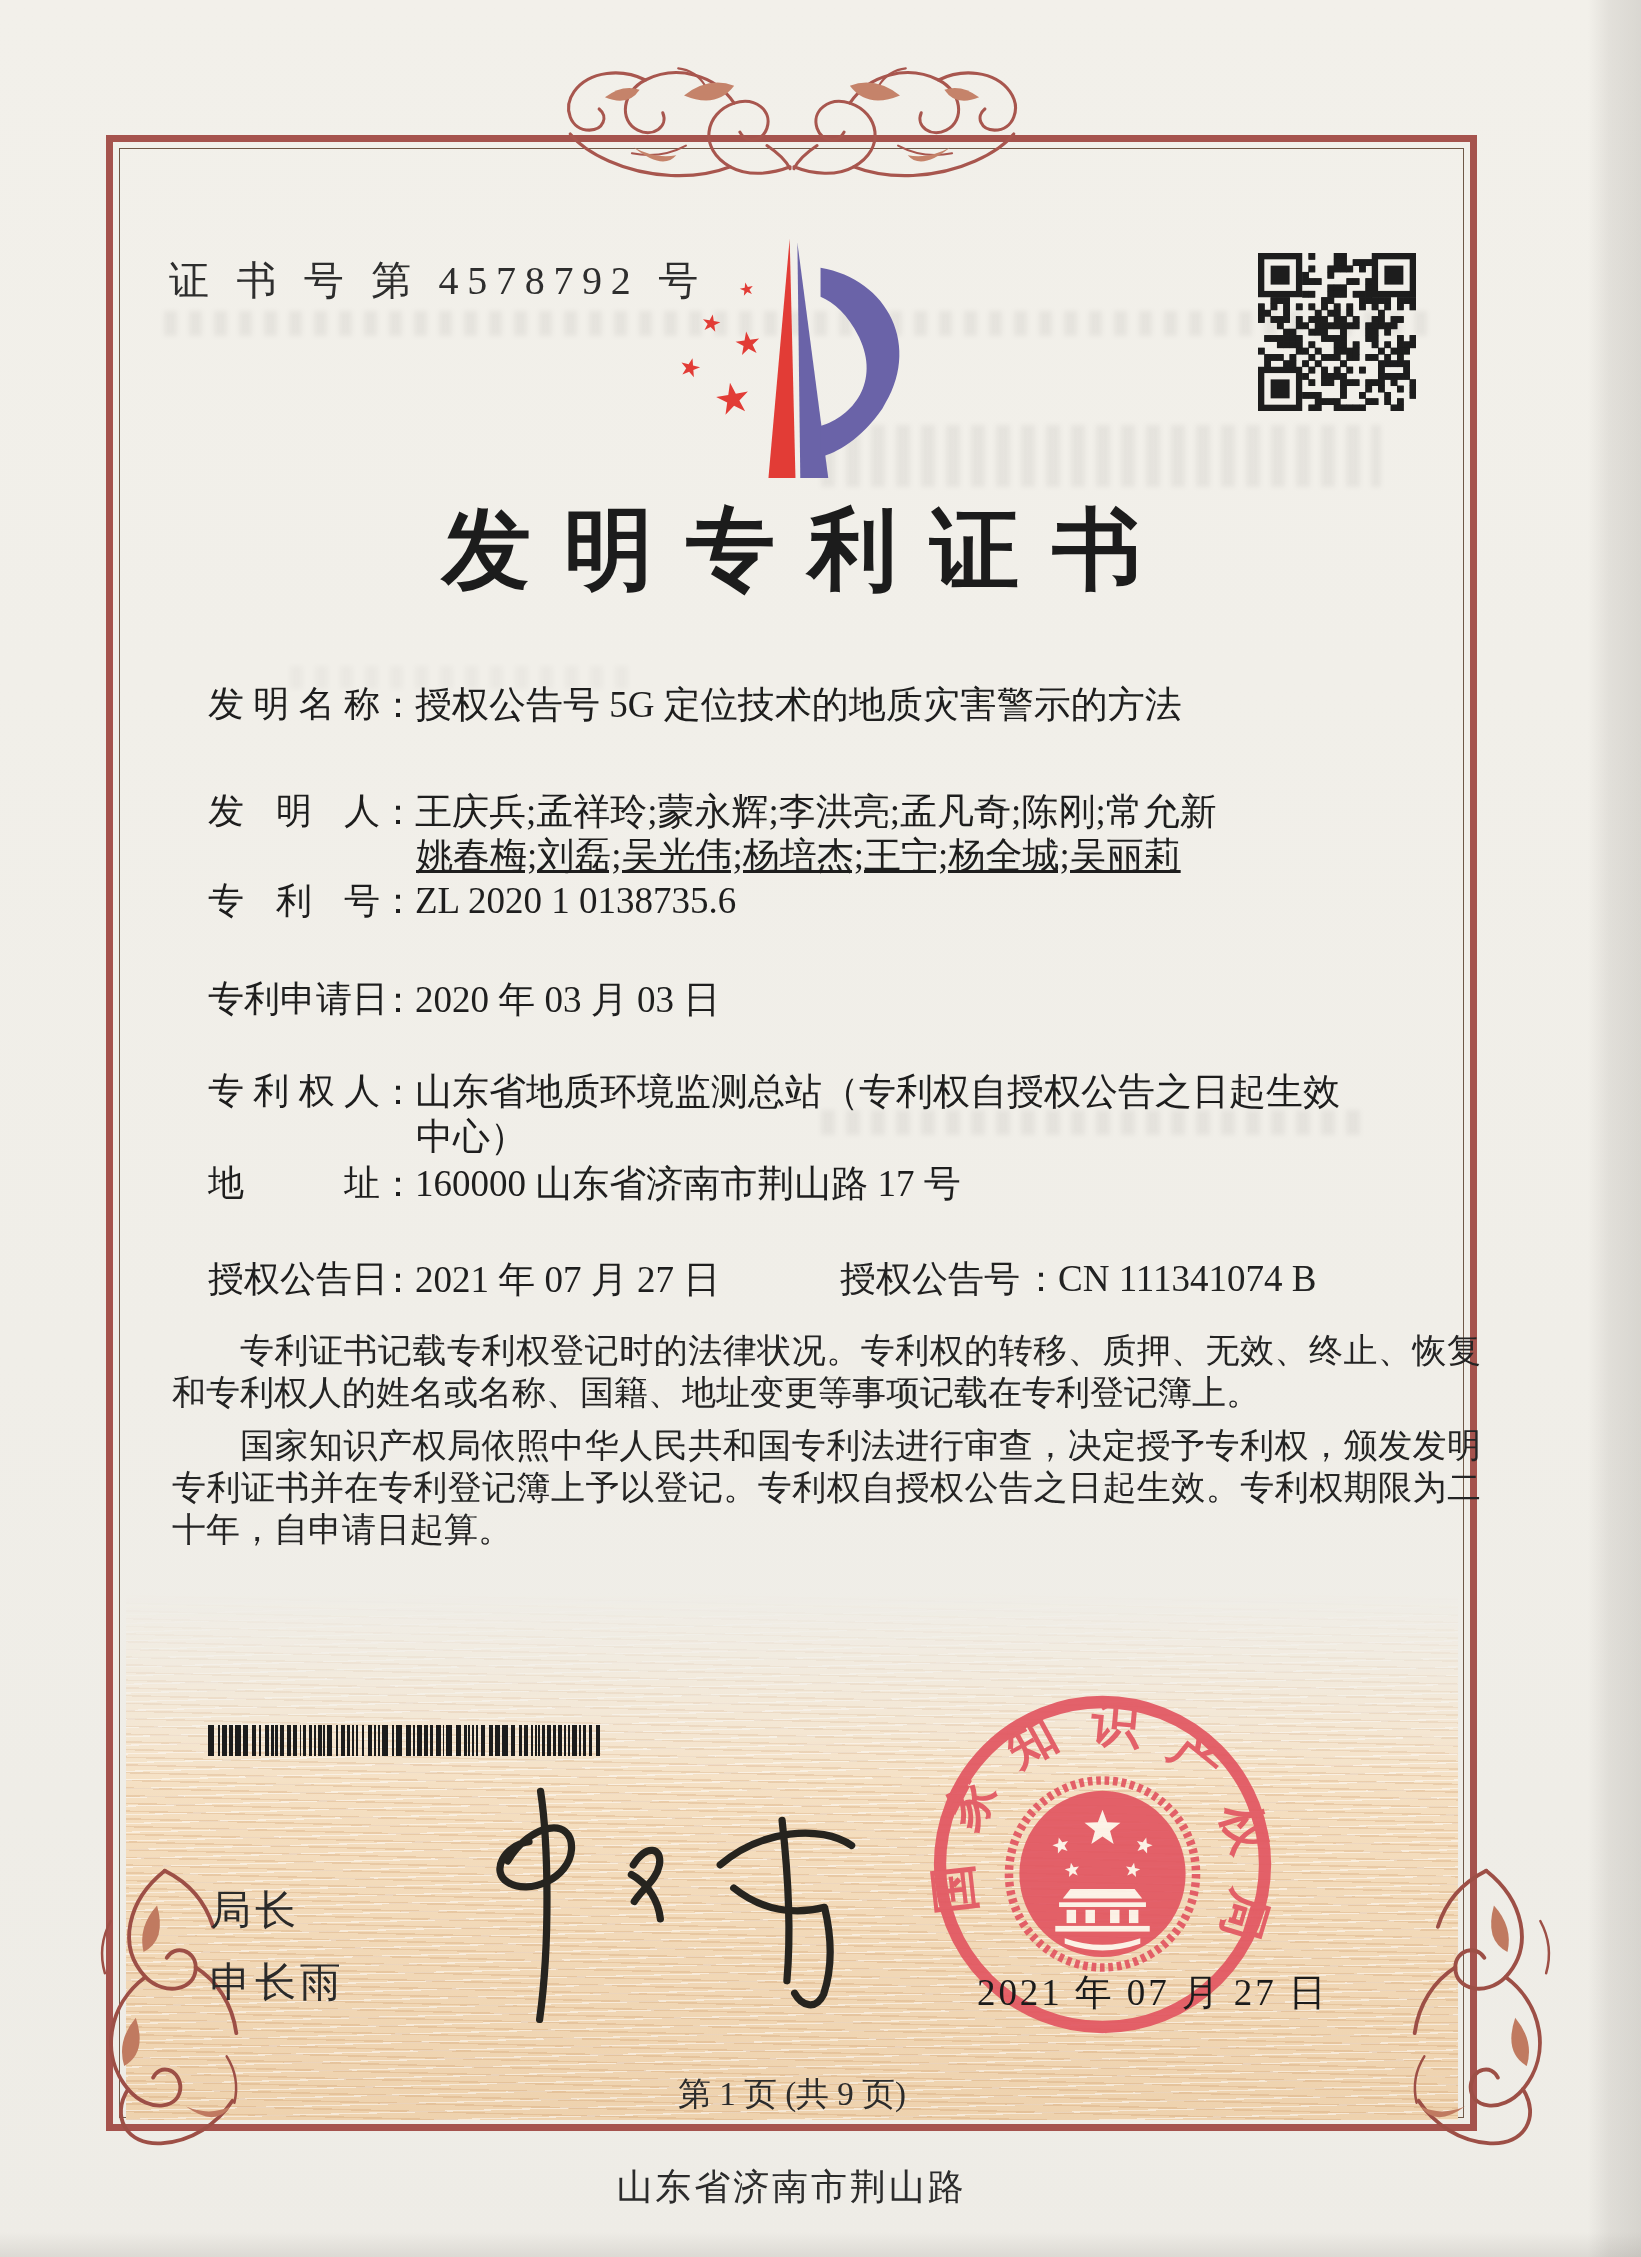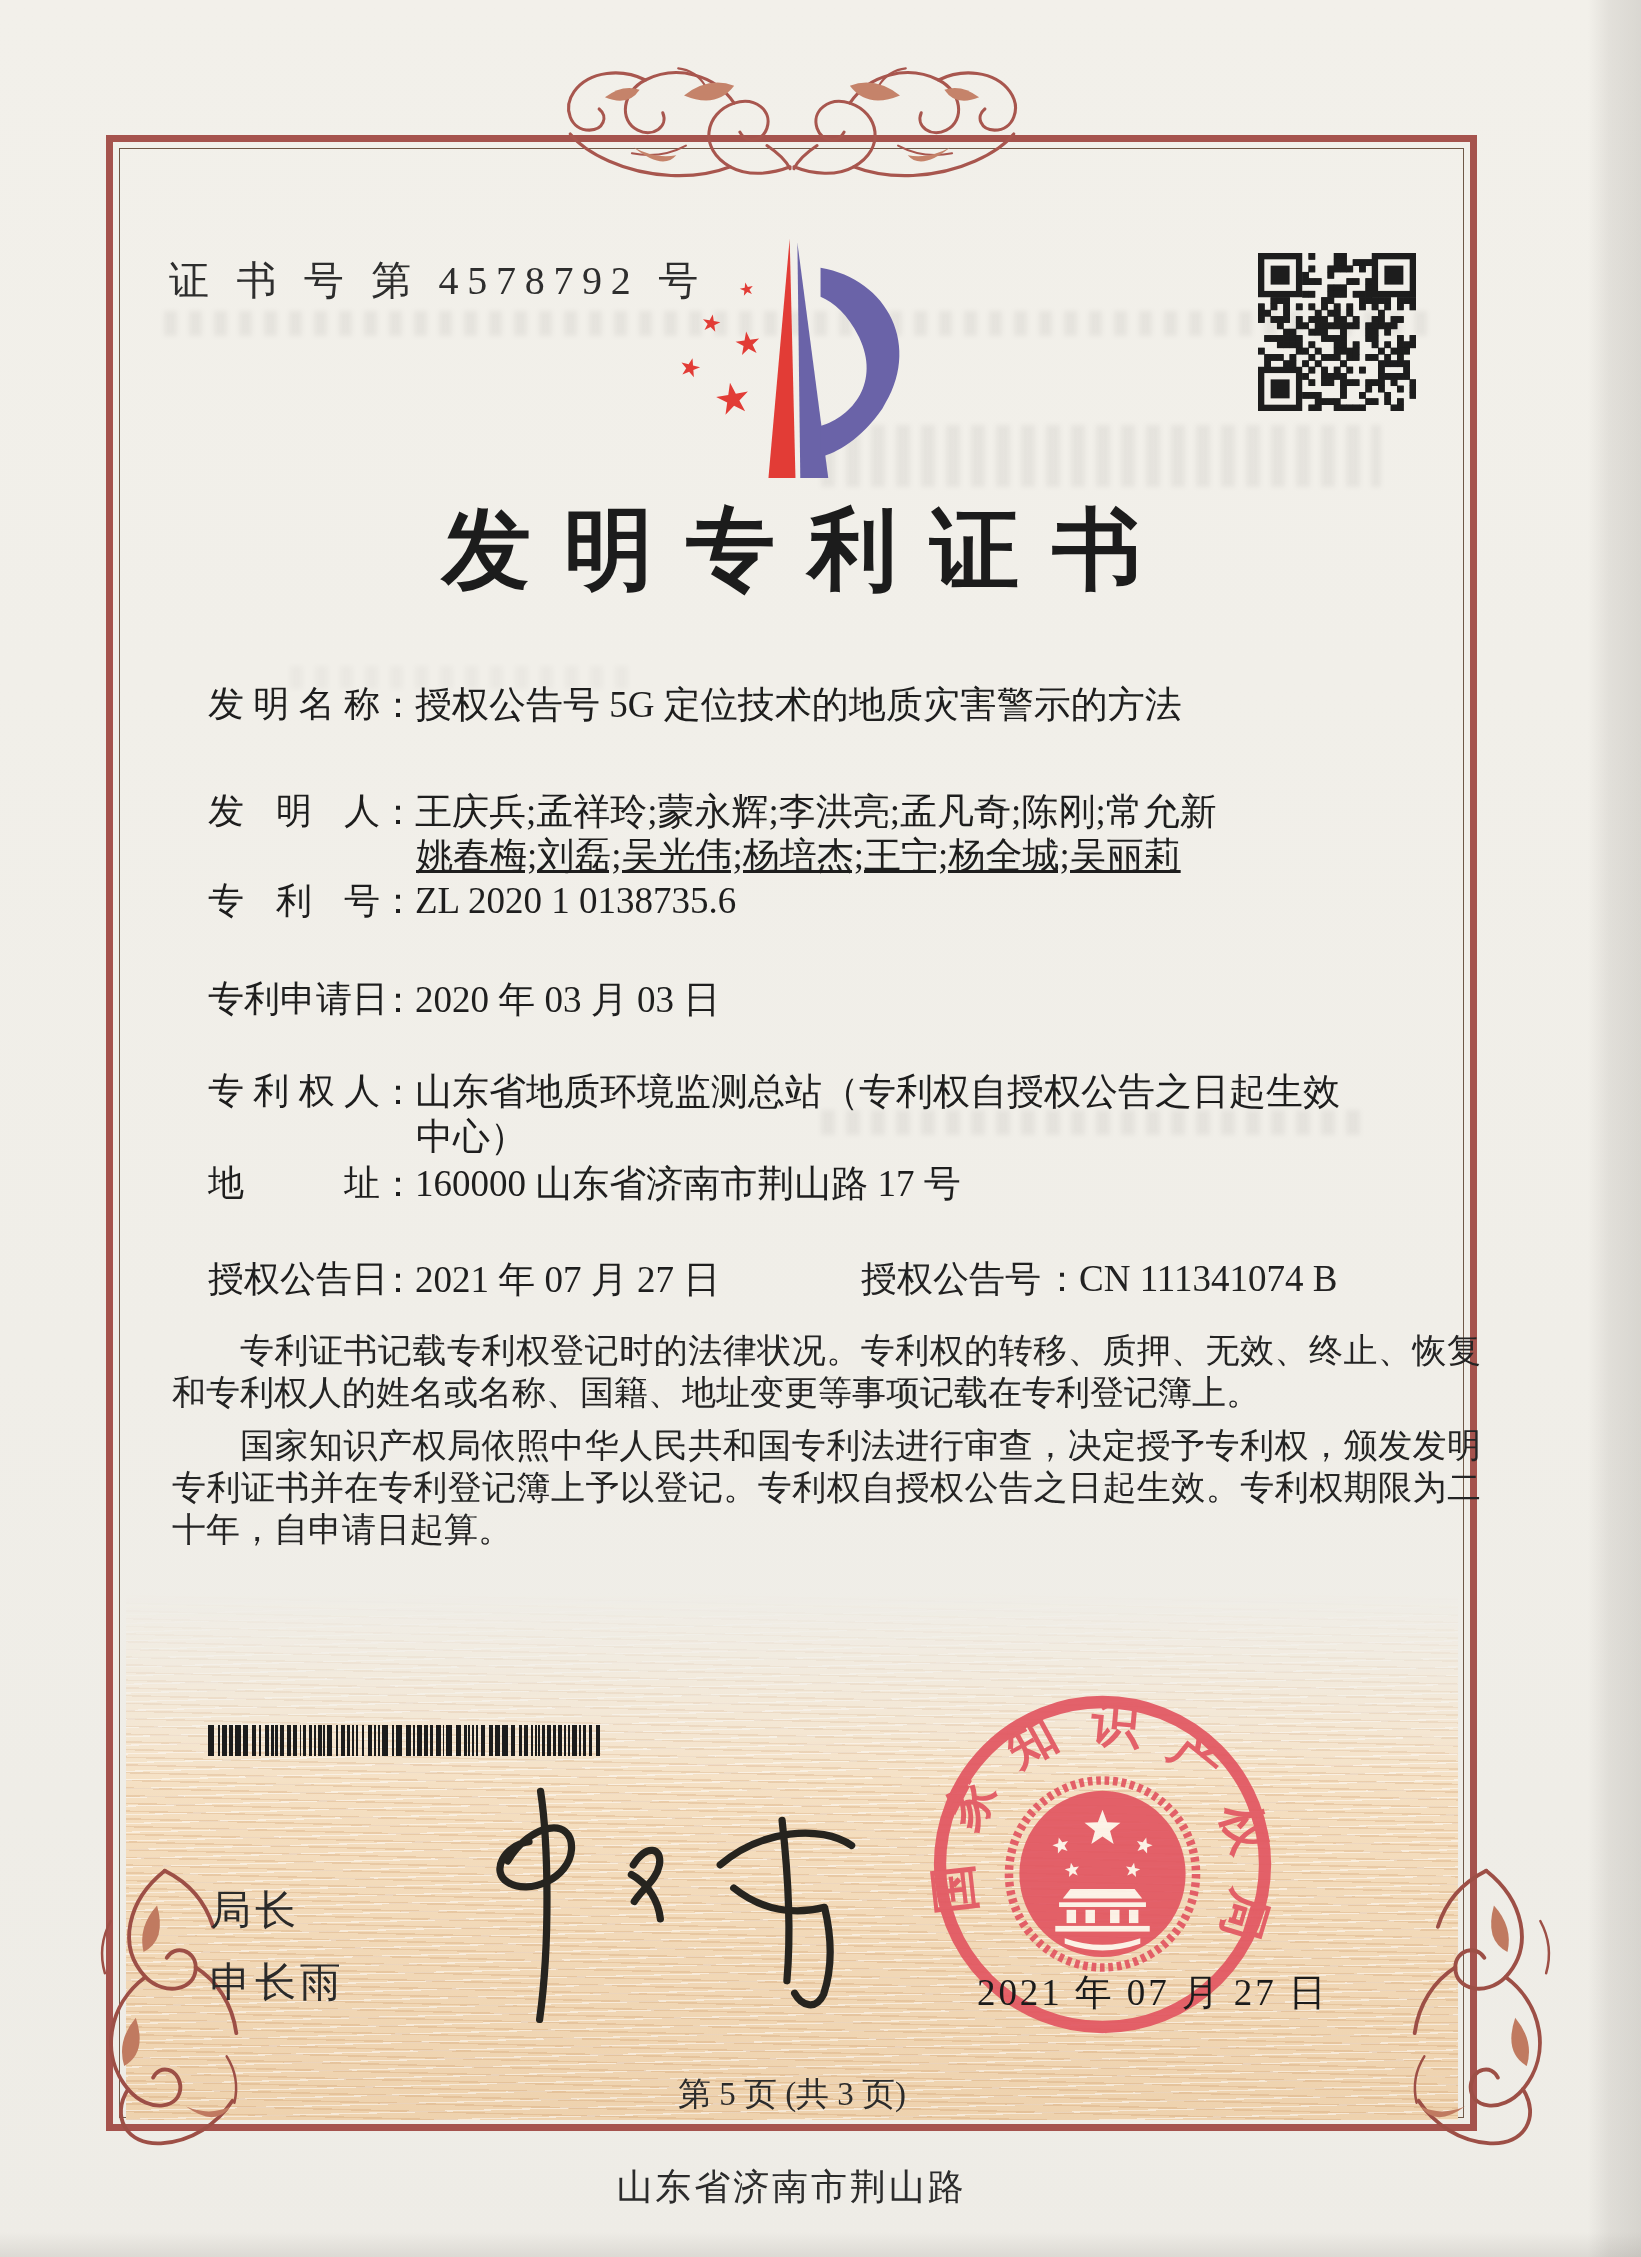--- a/index.html
+++ b/index.html
@@ -38,21 +38,21 @@
   .logo{left:664px;top:235px;width:261px;height:246px;}
   .logo .lstar{position:absolute;color:#e23c36;line-height:1;transform-origin:center;}
   .qr{left:1258px;top:253px;width:158px;height:158px;}
   
   .row{left:208px;font-size:37px;color:#1e1e1e;white-space:nowrap;}
   .lbl{display:inline-flex;justify-content:space-between;width:172px;
     vertical-align:top;font-size:36px;}
   .colon{display:inline-block;width:35px;font-size:36px;}
   .val{font-size:37px;}
   .val2{left:416px;font-size:37px;color:#1e1e1e;white-space:nowrap;}
-  .grant-no{left:840px;top:1255px;font-size:37px;white-space:nowrap;margin-left:21px;}
+  .grant-no{left:840px;top:1255px;font-size:37px;white-space:nowrap;}
   .grant-no .lbl{width:183px;}
   
   .paras{left:172px;top:1330px;width:1309px;font-size:34px;line-height:42px;
     text-align:justify;color:#242424;}
   .paras p{margin:0 0 10.6px 0;text-indent:2em;}
   
   .barcode{left:208px;top:1725px;width:398px;height:31px;display:flex;align-items:stretch;}
   .barcode i{display:block;height:100%;}
   
   .officer-title{left:210px;top:1883px;font-size:41px;color:#2a2a2a;letter-spacing:3.9px;}
@@ -859,15 +859,15 @@
       <rect x="172" y="238" width="10" height="14"></rect>
       <rect x="198" y="238" width="10" height="14"></rect>
       <rect x="218" y="238" width="10" height="14"></rect>
       <rect x="140" y="255" width="100" height="6"></rect>
       <path d="M150,268 q40,14 80,0 l0,6 q-40,14 -80,0 z"></path>
     </g>
   </g>
 </svg>
 <div class="abs seal-date">2021 年 07 月 27 日</div>
 
-<div class="abs footer-page">第 5 页 (共 3 页)</div>
+<div class="abs footer-page">第 1 页 (共 9 页)</div>
 <div class="abs back-note">山东省济南市荆山路</div>
 
 
 </body></html>

